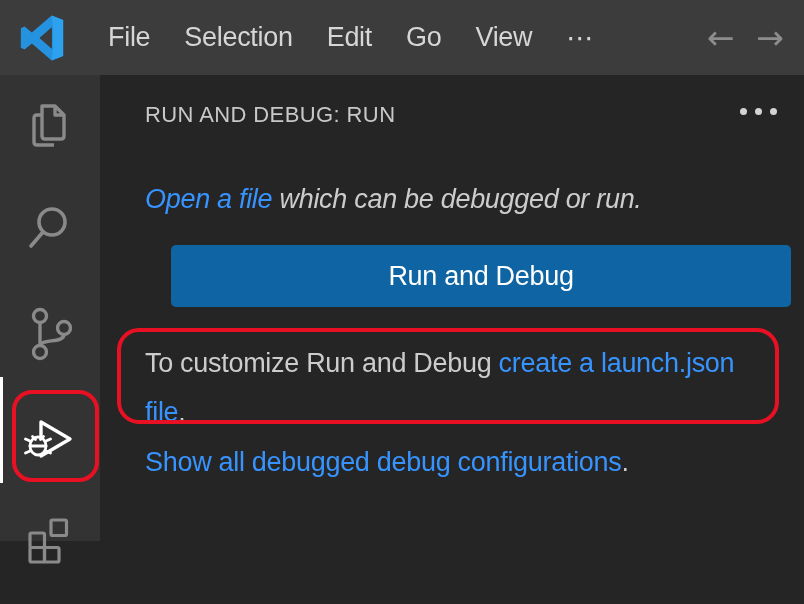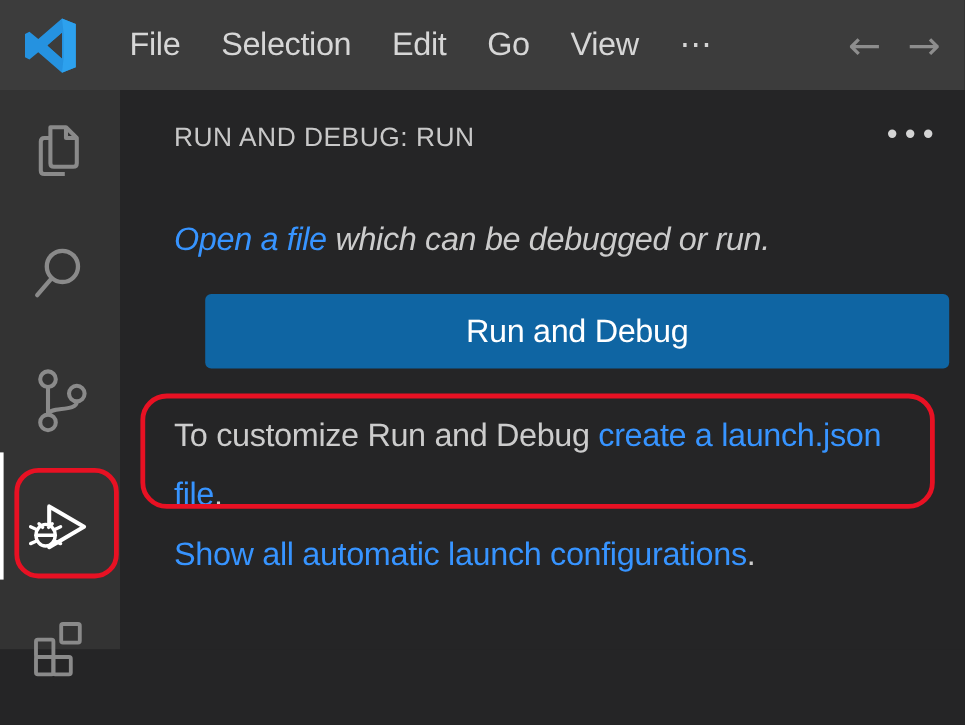--- a/index.html
+++ b/index.html
@@ -147,17 +147,17 @@
     </div>
 
     <button class="run-btn">Run and Debug</button>
 
     <div class="para p2">
       <span>To customize Run and Debug </span><a class="link"><span>create a launch.json</span><br><span>file</span></a><span>.</span>
     </div>
     <div class="text-annotation"></div>
 
     <div class="para p3">
-      <a class="link">Show all automatic launch configurations</a><span>.</span>
+      <a class="link">Show all debugged debug configurations</a><span>.</span>
     </div>
 
   </div>
 </div>
 
 </body></html>

